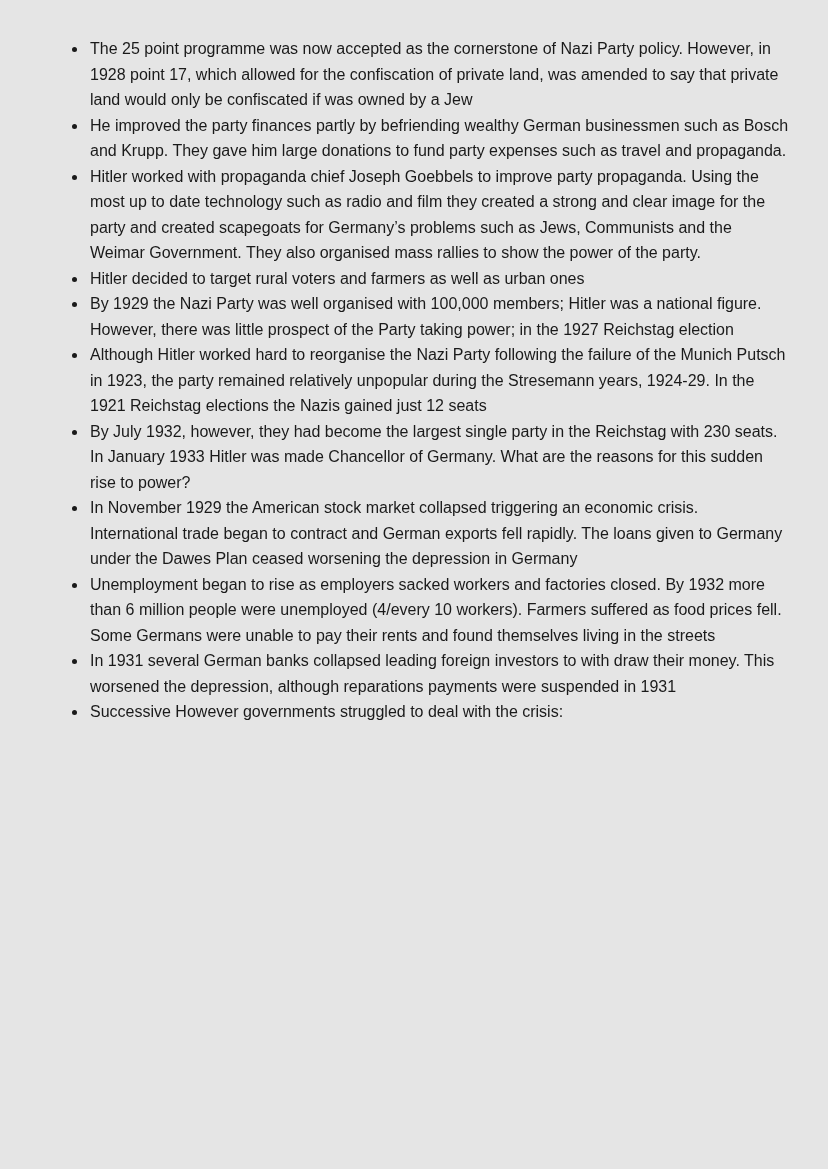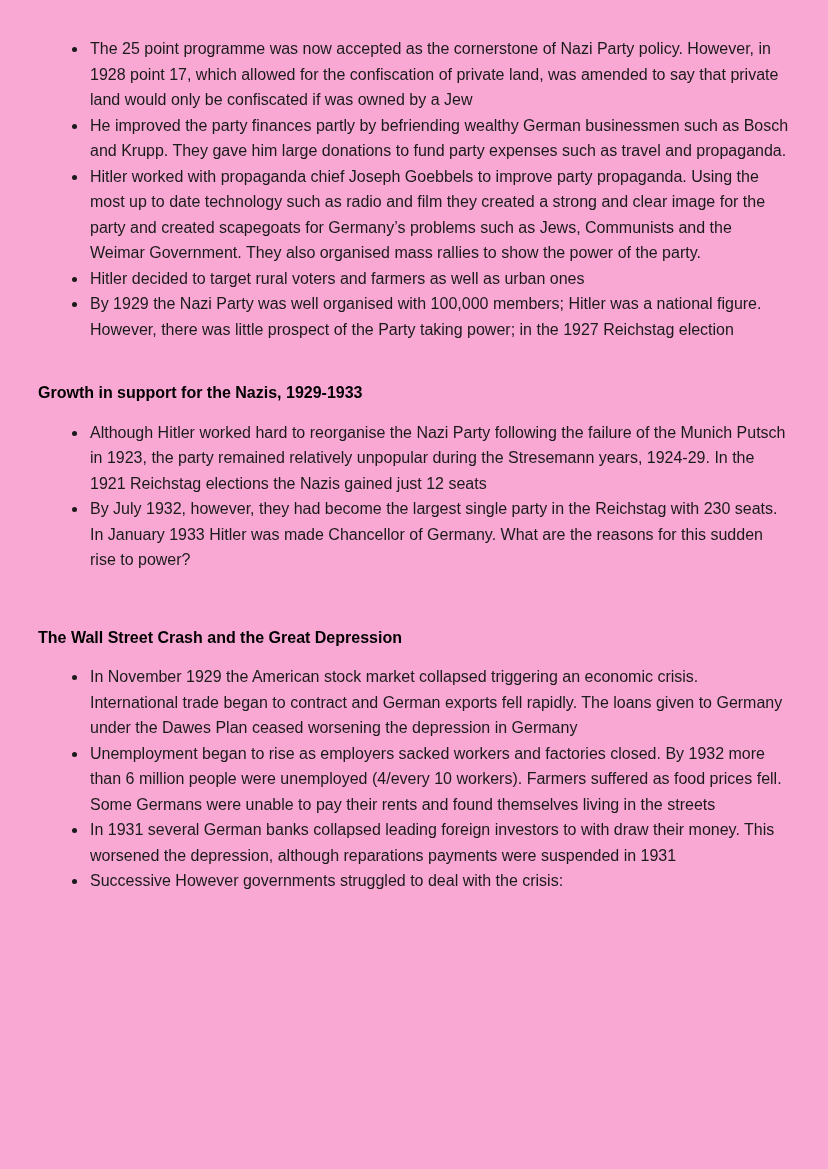--- a/index.html
+++ b/index.html
@@ -4,21 +4,21 @@
 <style>
   html, body {
     margin: 0;
     padding: 0;
     background: #ffffff;
   }
   .page {
     width: 828px;
     min-height: 1169px;
     box-sizing: border-box;
-    background: #f9a8d4;
+    background: #e5e5e5;
     padding: 36px 38px 40px 38px;
     font-family: "Liberation Sans", sans-serif;
     font-size: 16px;
     line-height: 25.5px;
     color: #1a1a1a;
   }
   ul.bullet-list {
     margin: 0;
     padding: 0 0 0 50px;
     list-style: disc outside;
@@ -45,28 +45,26 @@
 <div class="page">
 
   <ul class="bullet-list">
     <li>The 25 point programme was now accepted as the cornerstone of Nazi Party policy. However, in 1928 point 17, which allowed for the confiscation of private land, was amended to say that private land would only be confiscated if was owned by a Jew</li>
     <li>He improved the party finances partly by befriending wealthy German businessmen such as Bosch and Krupp. They gave him large donations to fund party expenses such as travel and propaganda.</li>
     <li>Hitler worked with propaganda chief Joseph Goebbels to improve party propaganda. Using the most up to date technology such as radio and film they created a strong and clear image for the party and created scapegoats for Germany’s problems such as Jews, Communists and the Weimar Government. They also organised mass rallies to show the power of the party.</li>
     <li>Hitler decided to target rural voters and farmers as well as urban ones</li>
     <li>By 1929 the Nazi Party was well organised with 100,000 members; Hitler was a national figure. However, there was little prospect of the Party taking power; in the 1927 Reichstag election</li>
   </ul>
 
-  <h2 class="section-heading">Growth in support for the Nazis, 1929-1933</h2>
 
   <ul class="bullet-list">
     <li>Although Hitler worked hard to reorganise the Nazi Party following the failure of the Munich Putsch in 1923, the party remained relatively unpopular during the Stresemann years, 1924-29. In the 1921 Reichstag elections the Nazis gained just 12 seats</li>
     <li>By July 1932, however, they had become the largest single party in the Reichstag with 230 seats. In January 1933 Hitler was made Chancellor of Germany. What are the reasons for this sudden rise to power?</li>
   </ul>
 
-  <h2 class="section-heading extra-space">The Wall Street Crash and the Great Depression</h2>
 
   <ul class="bullet-list">
     <li>In November 1929 the American stock market collapsed triggering an economic crisis. International trade began to contract and German exports fell rapidly. The loans given to Germany under the Dawes Plan ceased worsening the depression in Germany</li>
     <li>Unemployment began to rise as employers sacked workers and factories closed. By 1932 more than 6 million people were unemployed (4/every 10 workers). Farmers suffered as food prices fell. Some Germans were unable to pay their rents and found themselves living in the streets</li>
     <li>In 1931 several German banks collapsed leading foreign investors to with draw their money. This worsened the depression, although reparations payments were suspended in 1931</li>
     <li>Successive However governments struggled to deal with the crisis:</li>
   </ul>
 
 </div>
 

